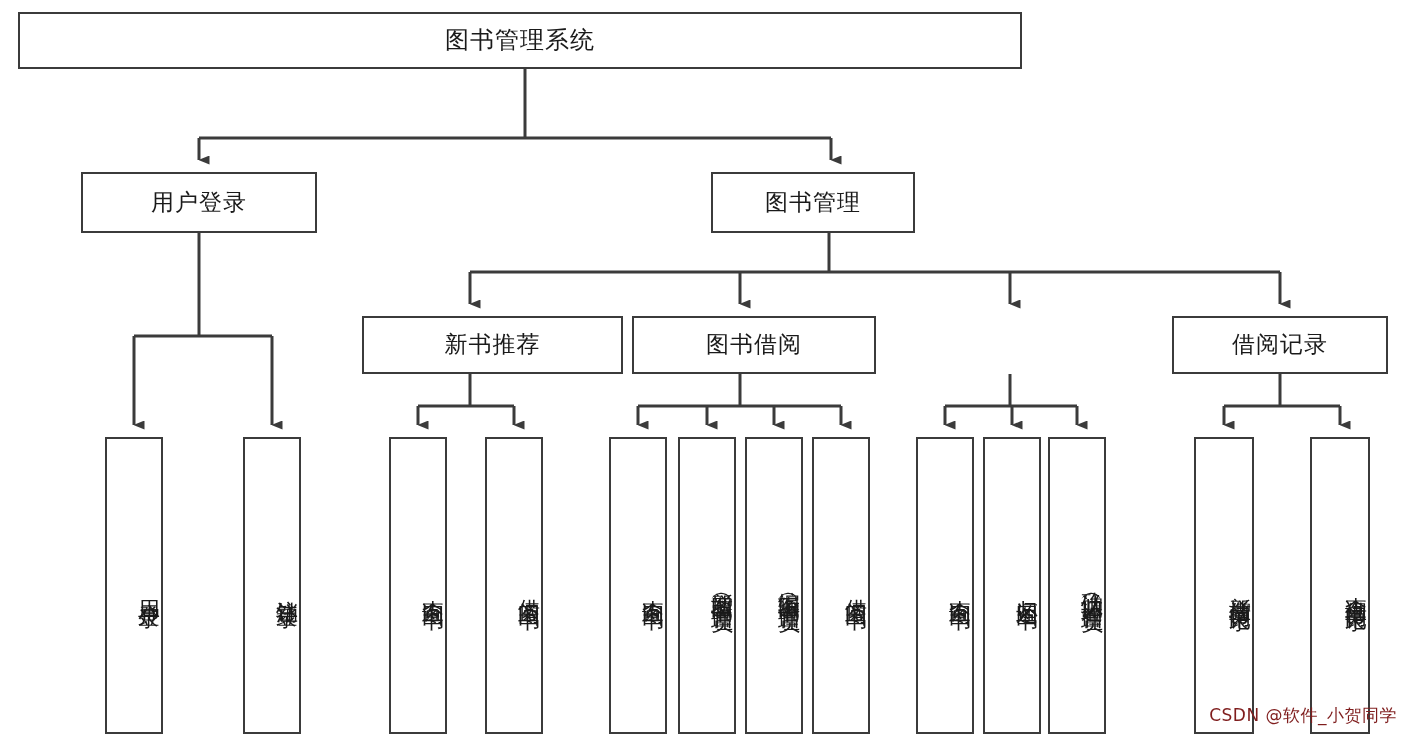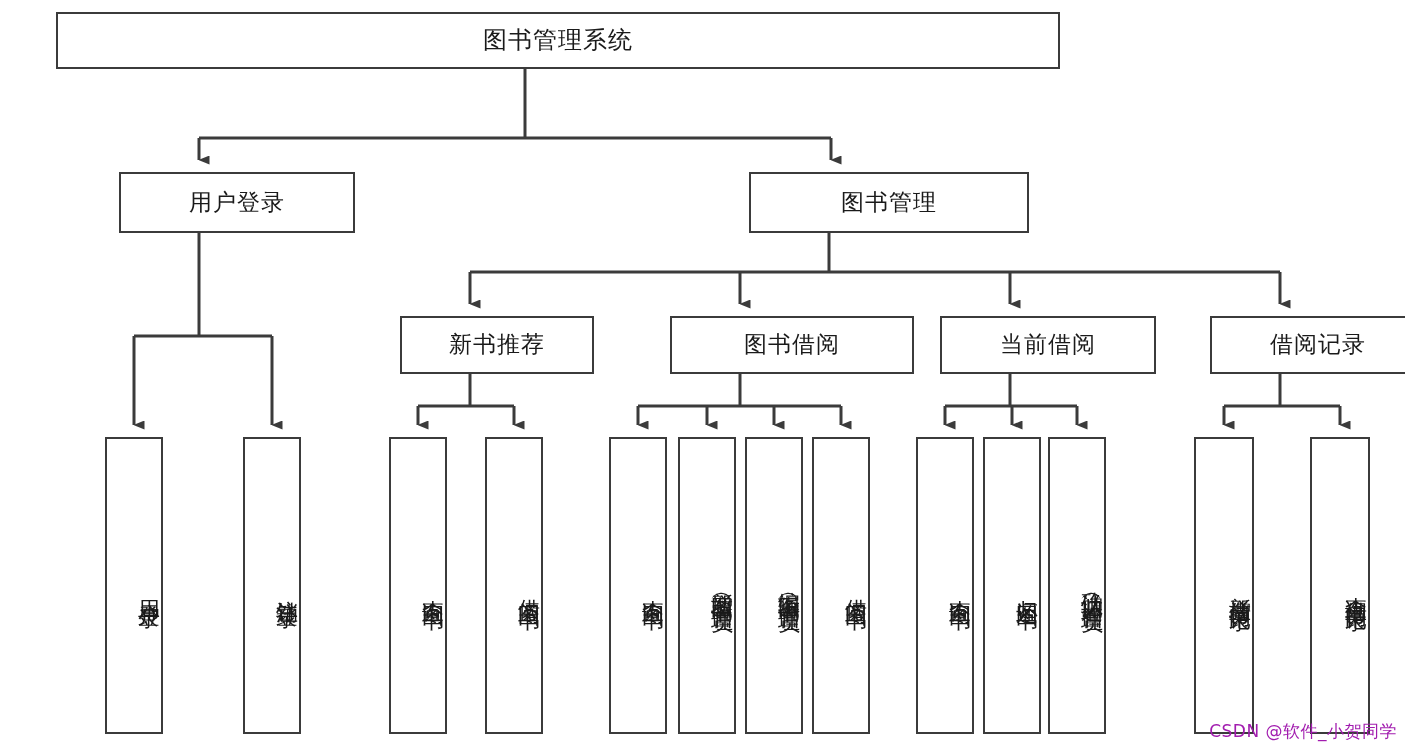--- a/index.html
+++ b/index.html
@@ -32,21 +32,20 @@
     background: #ffffff;
     display: flex;
     align-items: center;
     justify-content: center;
     color: #1a1a1a;
   }
   .node-box.horizontal {
     font-size: 23px;
     letter-spacing: 1px;
     line-height: 1.1;
-    margin-left: 38px;
   }
   .node-box.root {
     font-size: 24px;
   }
   .node-box.vertical {
     writing-mode: vertical-rl;
     text-orientation: upright;
     font-size: 22px;
     letter-spacing: 3px;
     line-height: 1.05;
@@ -57,23 +56,23 @@
   .node-box.vertical.tall-text {
     align-items: flex-start;
   }
   .node-label {
     display: block;
     white-space: nowrap;
   }
   #watermark {
     position: absolute;
     right: 8px;
-    bottom: 4px;
+    bottom: 20px;
     font-size: 17px;
-    color: #a21caf;
+    color: #7f1d1d;
     letter-spacing: 0.5px;
     white-space: nowrap;
     pointer-events: none;
   }
 </style>
 </head>
 <body>
 
 <div id="diagram-root">
 
@@ -128,32 +127,29 @@
     </g>
   </svg>
 
   <div class="node-box root horizontal" style="left: 18px; top: 12px; width: 1004px; height: 57px;">
     <span class="node-label">图书管理系统</span>
   </div>
 
   <div class="node-box horizontal" style="left: 81px; top: 172px; width: 236px; height: 61px;">
     <span class="node-label">用户登录</span>
   </div>
-  <div class="node-box horizontal" style="left: 711px; top: 172px; width: 280px; height: 61px;">
+  <div class="node-box horizontal" style="left: 711px; top: 172px; width: 204px; height: 61px;">
     <span class="node-label">图书管理</span>
   </div>
 
-  <div class="node-box horizontal" style="left: 362px; top: 316px; width: 194px; height: 58px;">
+  <div class="node-box horizontal" style="left: 362px; top: 316px; width: 261px; height: 58px;">
     <span class="node-label">新书推荐</span>
   </div>
   <div class="node-box horizontal" style="left: 632px; top: 316px; width: 244px; height: 58px;">
     <span class="node-label">图书借阅</span>
-  </div>
-  <div class="node-box horizontal" style="left: 902px; top: 316px; width: 216px; height: 58px;">
-    <span class="node-label">当前借阅</span>
   </div>
   <div class="node-box horizontal" style="left: 1172px; top: 316px; width: 216px; height: 58px; justify-content: center;">
     <span class="node-label">借阅记录</span>
   </div>
 
   <div class="node-box vertical" style="left: 105px; top: 437px; width: 58px; height: 297px;">
     <span class="node-label">用户登录</span>
   </div>
   <div class="node-box vertical" style="left: 243px; top: 437px; width: 58px; height: 297px;">
     <span class="node-label">注销登录</span>

